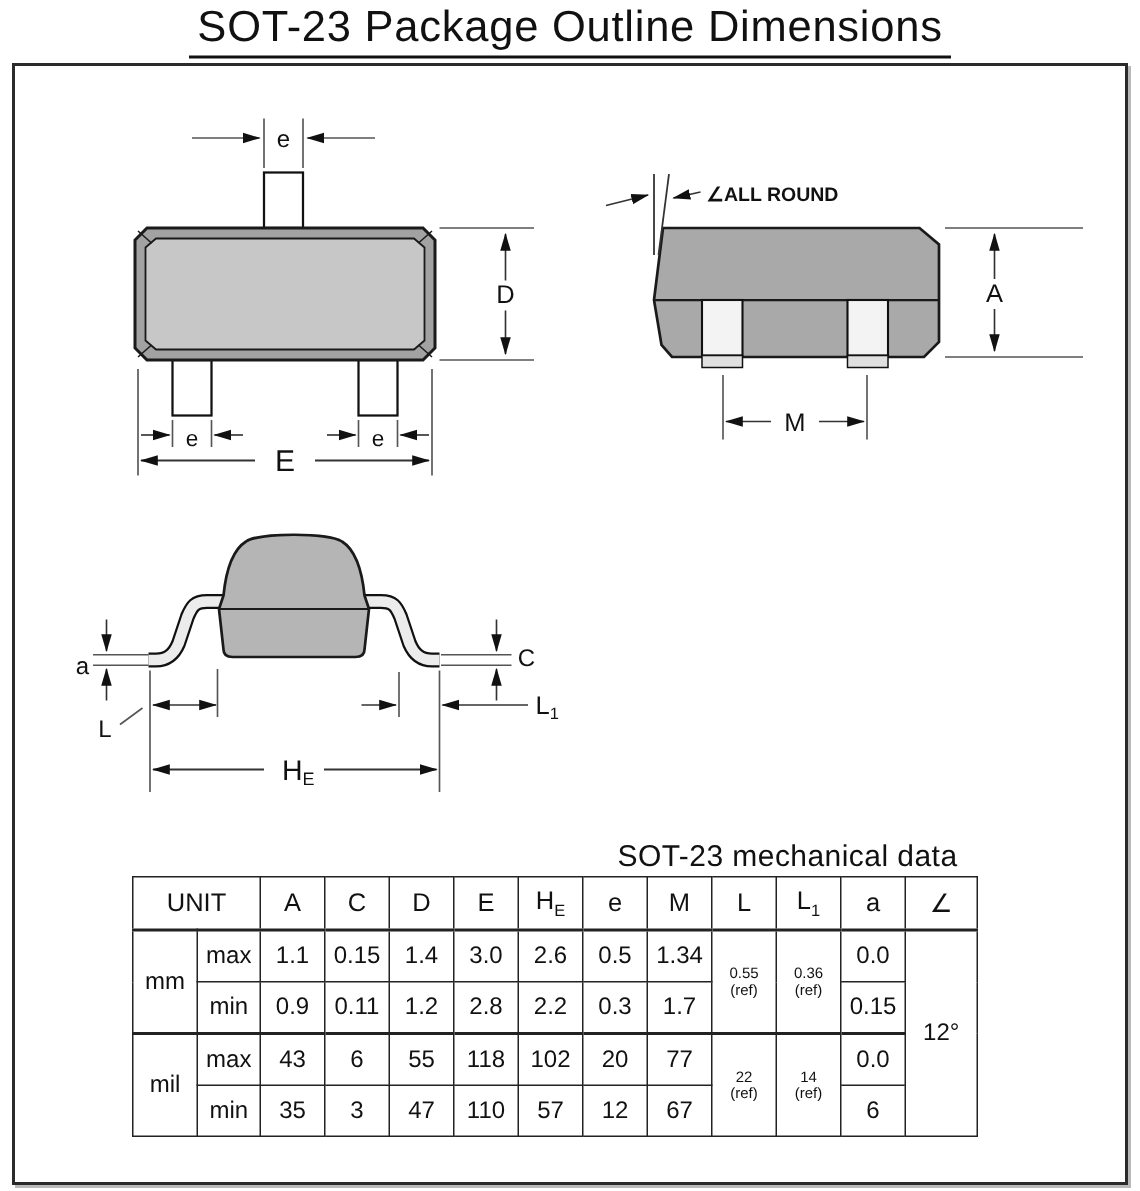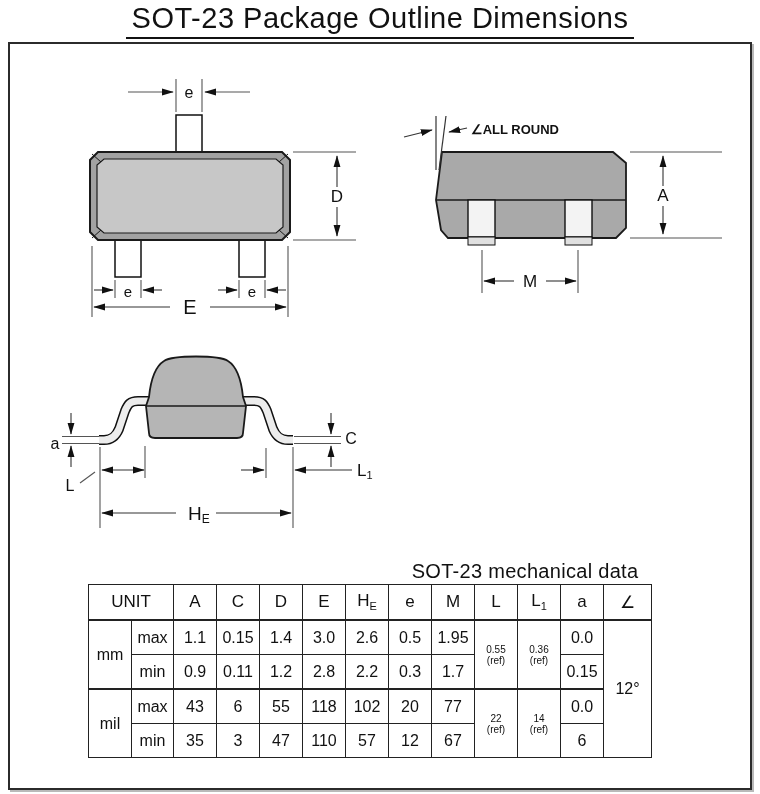--- a/index.html
+++ b/index.html
@@ -204,21 +204,21 @@
       </tr>
       <tr>
         <td rowspan="2" class="grp-end">mm</td>
         <td>max</td>
         <td>1.1</td>
         <td>0.15</td>
         <td>1.4</td>
         <td>3.0</td>
         <td>2.6</td>
         <td>0.5</td>
-        <td>1.95</td>
+        <td>1.34</td>
         <td rowspan="2" class="ref grp-end">0.55
 (ref)</td>
         <td rowspan="2" class="ref grp-end">0.36
 (ref)</td>
         <td>0.0</td>
         <td rowspan="4">12°</td>
       </tr>
       <tr>
         <td class="grp-end">min</td>
         <td class="grp-end">0.9</td>

